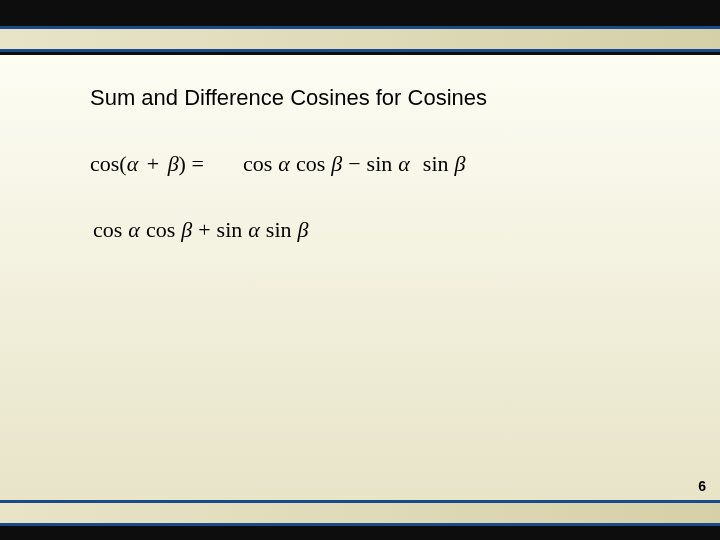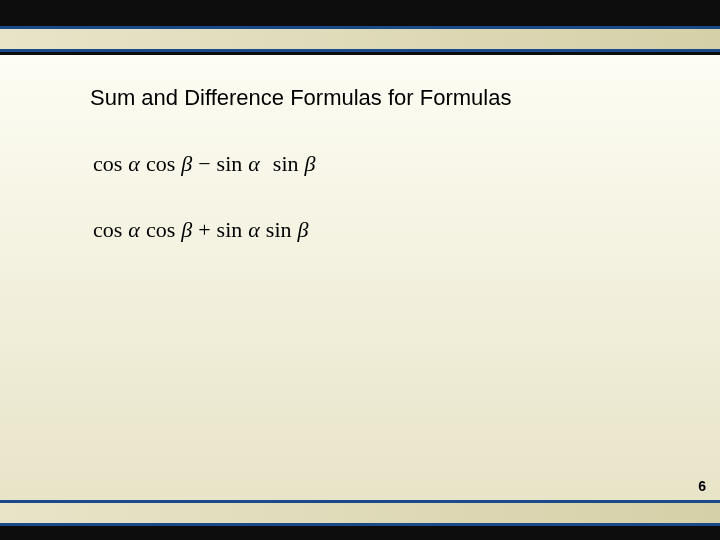--- a/index.html
+++ b/index.html
@@ -69,23 +69,28 @@
     color: #000;
   }
 </style>
 </head>
 <body>
 
 <div class="slide">
   <div class="top-bar"></div>
 
   <div class="content">
-    <div class="title">Sum and Difference Formulas for Formulas</div>
+    <div class="title">Sum and Difference Cosines for Cosines</div>
 
     <div class="formula-row">
+      <span class="lhs">
+        <span>cos(</span><span class="greek">α</span>
+        <span class="tok">+</span>
+        <span class="greek">β</span><span>) =</span>
+      </span>
       <span class="tok">cos</span>
       <span class="greek tok">α</span>
       <span class="tok">cos</span>
       <span class="greek tok">β</span>
       <span class="tok">−</span>
       <span class="tok">sin</span>
       <span class="greek tok">α</span>
       <span class="tok" style="margin-left:10px">sin</span>
       <span class="greek tok">β</span>
     </div>

